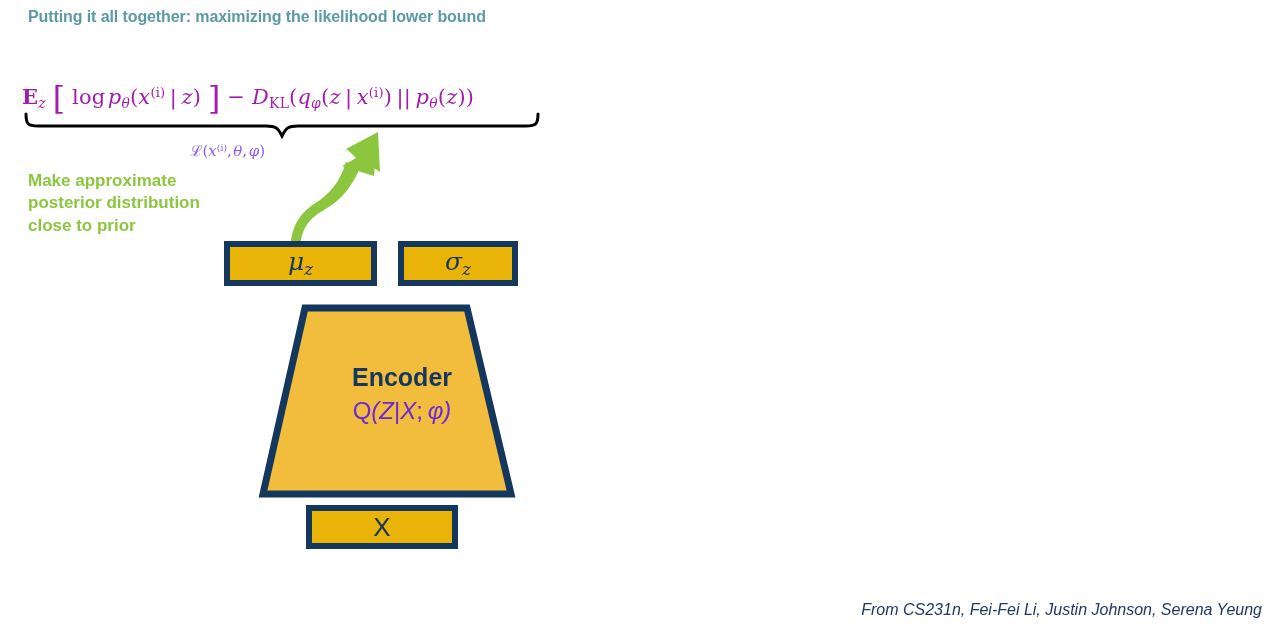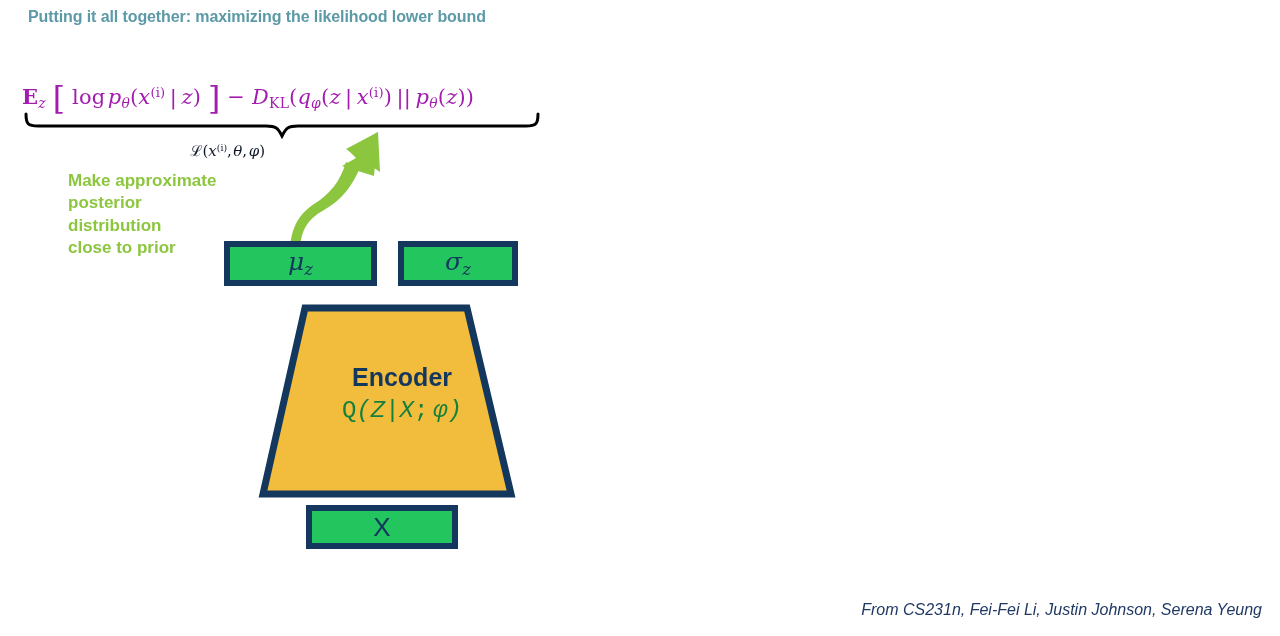--- a/index.html
+++ b/index.html
@@ -77,47 +77,47 @@
     position: absolute;
     left: 0;
     top: 32px;
   }
   #formula-label {
     position: absolute;
     left: 168px;
     top: 60px;
     font-family: "DejaVu Serif", "Liberation Serif", serif;
     font-size: 15px;
-    color: #0f172a;
+    color: #8b5cf6;
     white-space: nowrap;
   }
 
   
   #kl-note {
     position: absolute;
     left: 28px;
     top: 170px;
     width: 205px;
     font-size: 17px;
     font-weight: bold;
     line-height: 1.32;
     color: #8cc63f;
   }
-  #kl-note .line { display: block; margin-left: 40px; }
+  #kl-note .line { display: block; }
 
   #green-arrow-svg {
     position: absolute;
     left: 290px;
     top: 128px;
   }
 
   
   .obox {
     position: absolute;
-    background: #22c55e;
+    background: #eab308;
     border: 6px solid #14375e;
     box-sizing: border-box;
     display: flex;
     align-items: center;
     justify-content: center;
     color: #14375e;
   }
   .obox-label {
     font-family: "DejaVu Serif", "Liberation Serif", serif;
     font-style: italic;
@@ -158,23 +158,23 @@
   #encoder-title {
     font-size: 25px;
     font-weight: bold;
     color: #14375e;
     line-height: 1.1;
     display: block;
   }
   #encoder-formula {
     display: block;
     margin-top: 5px;
-    font-family: Liberation Mono, monospace;
+    font-family: Liberation Sans, sans-serif;
     font-size: 24px;
-    color: #15803d;
+    color: #6d28d9;
     line-height: 1.15;
   }
   #encoder-formula .it { font-style: italic; }
 
   
   #attribution {
     position: absolute;
     right: 18px;
     top: 601px;
     font-size: 16px;

